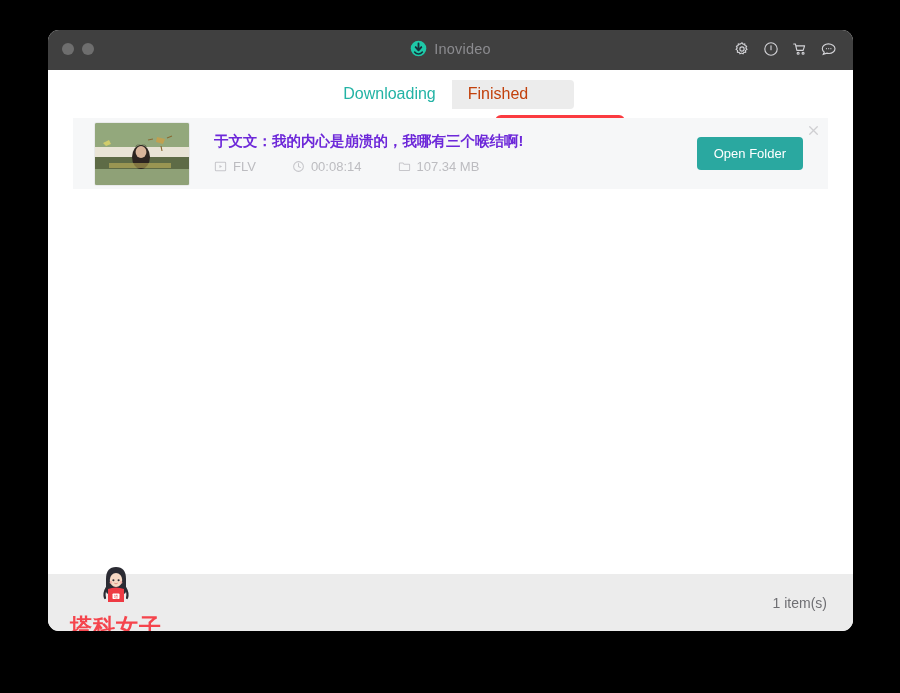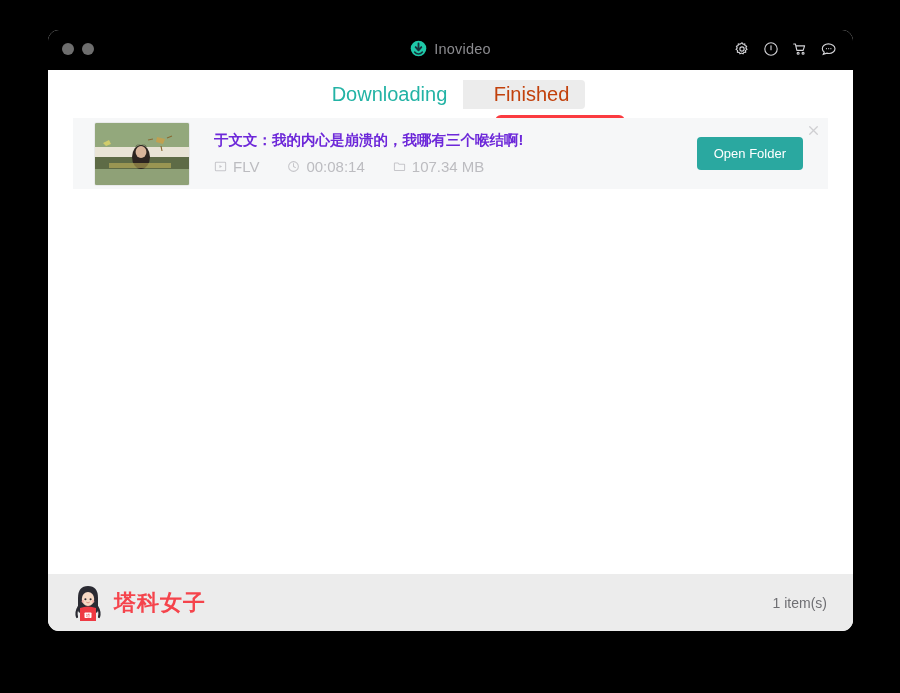--- a/index.html
+++ b/index.html
@@ -29,21 +29,21 @@
     background: #ffffff;
     border-radius: 11px;
     overflow: hidden;
     box-shadow: 0 10px 34px rgba(0,0,0,0.55);
   }
 
   
   .titlebar {
     position: relative;
     height: 40px;
-    background: #000000;
+    background: #404040;
     display: flex;
     align-items: center;
   }
 
   .traffic-lights {
     position: absolute;
     left: 14px;
     top: 13px;
     display: flex;
     gap: 8px;
@@ -108,22 +108,22 @@
     align-items: stretch;
     border-radius: 4px;
     overflow: hidden;
     height: 29px;
   }
   .seg {
     min-width: 122px;
     padding: 0 16px;
     display: flex;
     align-items: center;
-    justify-content: flex-end;
-    font-size: 20px;
+    justify-content: flex-start;
+    font-size: 16px;
     background: #ffffff;
     color: #23b3a5;
     cursor: pointer;
     user-select: none;
   }
   .seg.active {
     background: #ececec;
     color: #c2410c;
   }
 
@@ -181,23 +181,23 @@
     white-space: nowrap;
     overflow: hidden;
     text-overflow: ellipsis;
     line-height: 1.2;
   }
 
   .row-meta {
     margin-top: 9px;
     display: flex;
     align-items: flex-start;
-    gap: 6px;
+    gap: 14px;
     color: #bcbcc0;
-    font-size: 15px;
+    font-size: 13px;
   }
   .meta-item {
     display: flex;
     align-items: center;
     gap: 6px;
     margin-right: 22px;
   }
   .meta-item:last-child { margin-right: 11px; }
   .meta-icon { width: 13px; height: 13px; display: block; }
   .meta-icon svg { display: block; width: 13px; height: 13px; }
@@ -240,20 +240,21 @@
     display: flex;
     align-items: center;
     justify-content: space-between;
     padding: 0 26px 0 22px;
   }
 
   .watermark {
     display: flex;
     align-items: center;
     gap: 8px;
+    flex-direction: column;
   }
   .wm-avatar { width: 36px; height: 40px; display: block; }
   .wm-avatar svg { display: block; width: 36px; height: 40px; }
   .wm-text {
     font-size: 22px;
     font-weight: bold;
     color: #f5444c;
     letter-spacing: 1px;
     font-family: "DejaVu Sans", "Liberation Sans", sans-serif;
   }

